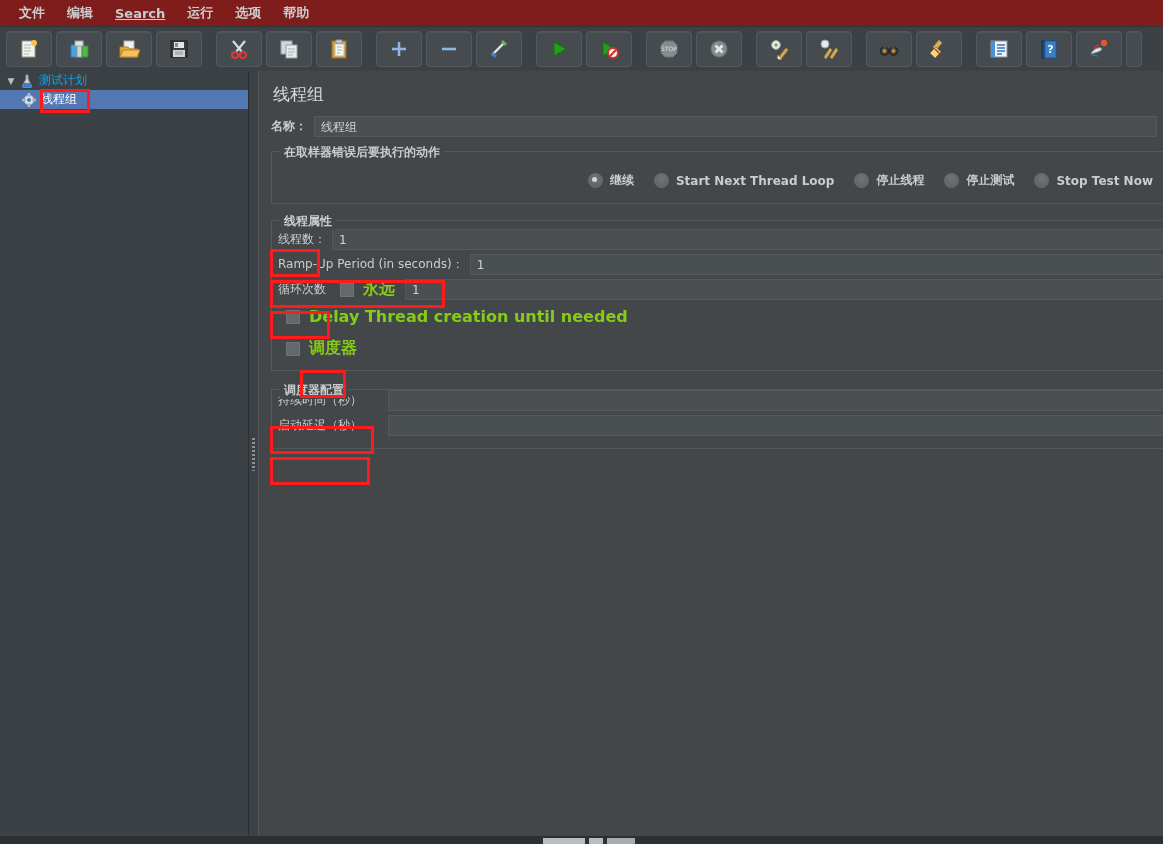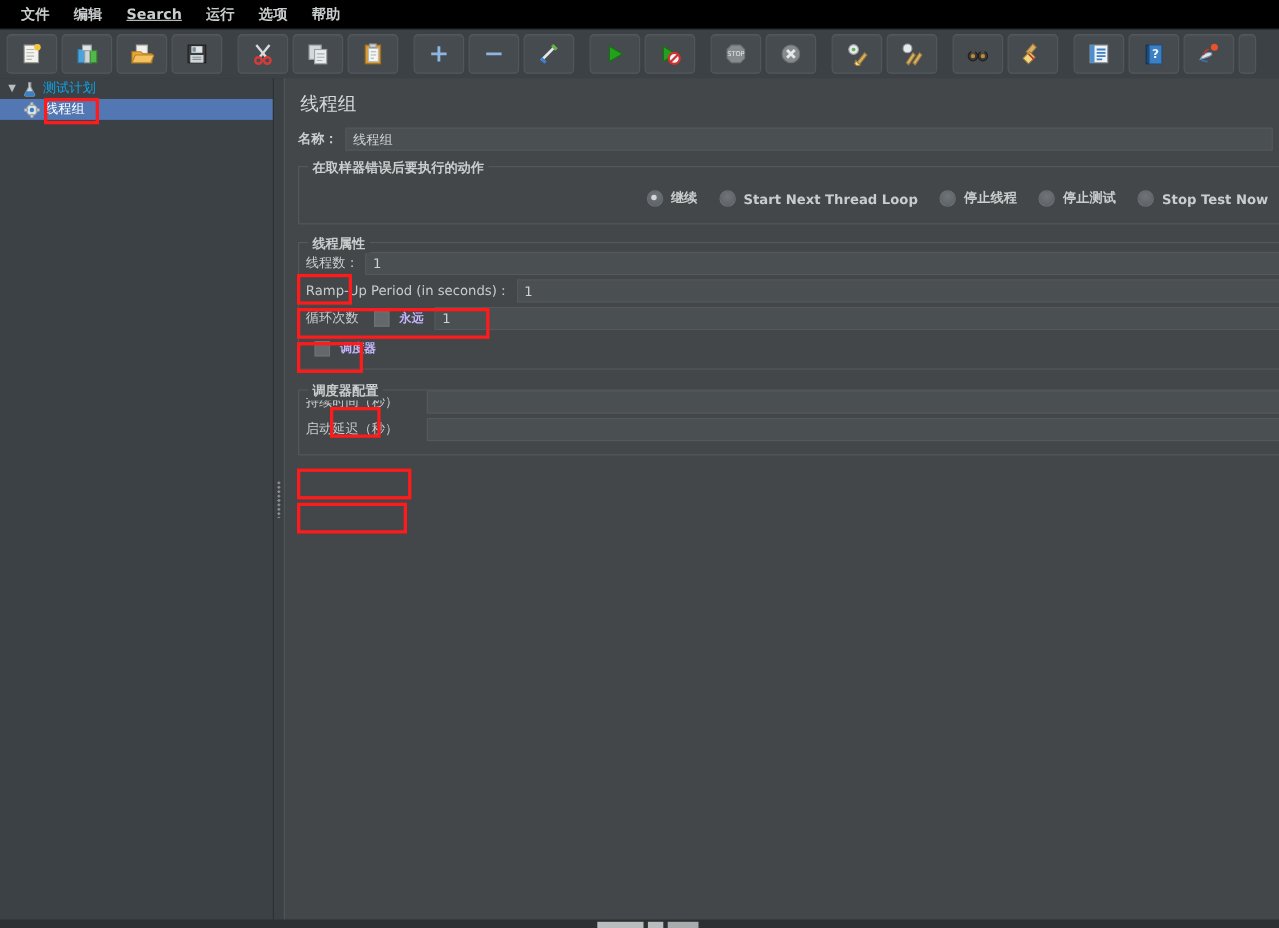--- a/index.html
+++ b/index.html
@@ -4,21 +4,21 @@
 <style>
   html,body{margin:0;padding:0;background:#3c4145;}
   body{
     width:1163px;height:844px;overflow:hidden;
     font-family:"DejaVu Sans","Liberation Sans",sans-serif;
     font-size:12px;color:#c8cccd;
     position:relative;
   }
   
   #menubar{
-    height:26px;background:#000000;display:flex;align-items:center;
+    height:26px;background:#7f1d1d;display:flex;align-items:center;
     padding-left:8px;border-bottom:1px solid #2f3336;
   }
   .menu-item{
     font-size:13px;font-weight:bold;color:#c9cdce;
     padding:3px 11px;cursor:default;white-space:nowrap;
   }
   .menu-item .mnem{text-decoration:underline;}
   
   #toolbar{
     height:44px;background:#3c4145;display:flex;align-items:center;
@@ -105,21 +105,21 @@
     content:"";position:absolute;left:3px;top:3px;width:5px;height:5px;
     border-radius:50%;background:#d2d6d7;
   }
   .radio-label{font-size:12px;font-weight:bold;color:#c9cdce;}
   
   .cbrow{display:flex;align-items:center;padding:3px 0 3px 14px;}
   .checkbox{
     width:12px;height:12px;background:#63686c;border:1px solid #6e7377;
     margin-right:9px;flex:0 0 auto;
   }
-  .cblabel{font-size:11px;font-weight:bold;color:#c4b5fd;white-space:nowrap;}
+  .cblabel{font-size:16px;font-weight:bold;color:#84cc16;white-space:nowrap;}
   
   .prow{display:flex;align-items:center;margin:0 0 4px 0;padding-left:6px;}
   .prow .plabel{
     font-size:12px;font-weight:normal;color:#c9cdce;white-space:nowrap;
     margin-right:6px;
   }
   .prow .pfield{
     flex:1 1 auto;height:21px;background:#4a4f52;border:1px solid #55595c;
     color:#cfd3d4;font-size:12px;line-height:21px;padding:0 6px;
     box-sizing:border-box;margin-right:-1px;
@@ -427,20 +427,24 @@
         <div class="pfield">1</div>
       </div>
 
       <div class="prow">
         <span class="plabel">循环次数</span>
         <span class="checkbox" style="margin-left:8px;"></span>
         <span class="cblabel" style="margin-right:10px;">永远</span>
         <div class="pfield">1</div>
       </div>
 
+      <div class="cbrow" style="margin-top:4px;">
+        <span class="checkbox"></span>
+        <span class="cblabel">Delay Thread creation until needed</span>
+      </div>
 
       <div class="cbrow" style="margin-top:6px;position:relative;font-family:Liberation Serif, serif;">
         <span class="checkbox"></span>
         <span class="cblabel">调度器</span>
       </div>
     </div>
 
     <div class="groupbox" style="margin-top:18px;padding-top:0;">
       <div class="gtitle">调度器配置</div>
 

